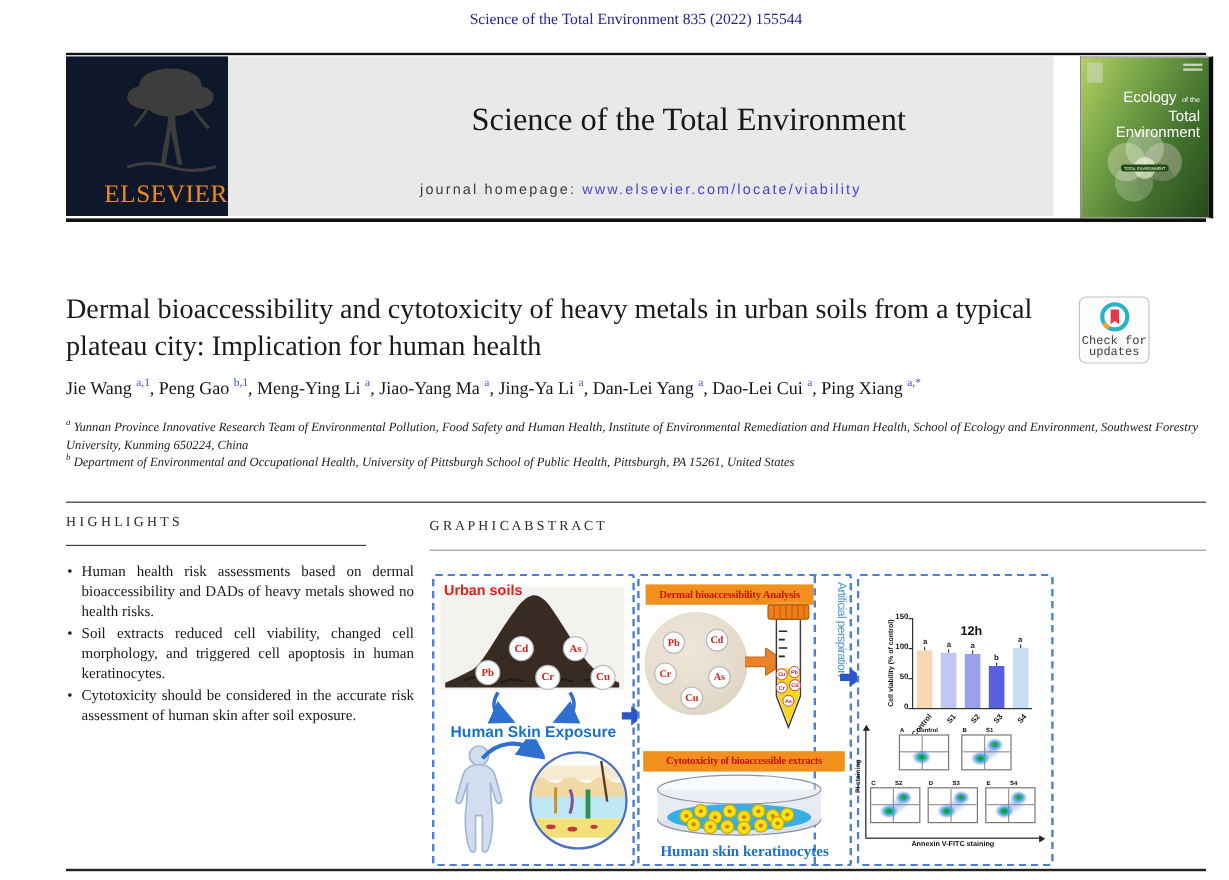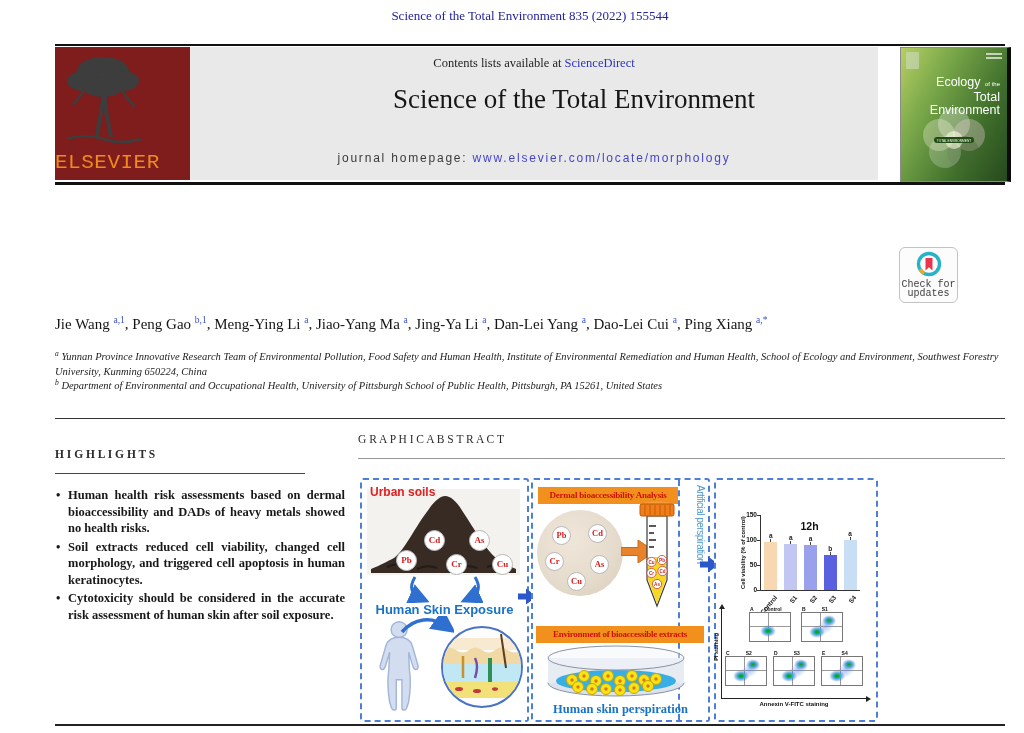--- a/index.html
+++ b/index.html
@@ -5,21 +5,21 @@
   html,body{margin:0;padding:0;background:#fff;}
   .page{position:relative;width:1024px;height:733px;background:#fff;overflow:hidden;
         font-family:"Liberation Serif",serif;color:#1a1a1a;}
   .abs{position:absolute;}
   .rule{position:absolute;left:55px;width:950px;background:#111;}
 
   
   .journal-ref{left:55px;top:8px;width:950px;text-align:center;font-size:13px;color:#23239a;}
 
   
-  .logo-zone{left:55px;top:47px;width:135px;height:133px;background:#7f1d1d;text-align:left;font-family:Liberation Mono, monospace;}
+  .logo-zone{left:55px;top:47px;width:135px;height:133px;background:#0f172a;text-align:right;}
   .elsevier-word{position:absolute;left:0;bottom:6px;width:100%;font-size:21px;letter-spacing:.5px;color:#ef8b1d;}
   .header-panel{left:190px;top:47px;width:688px;height:133px;background:#e9e9e9;text-align:center;}
   .contents-line{position:absolute;top:9px;left:0;width:100%;font-size:12.5px;color:#222;}
   .sd-link{color:#2c35b8;cursor:pointer;}
   .hp-title{position:absolute;top:37px;left:0;width:100%;font-size:27px;color:#161616;margin-left:40px;}
   .homepage-line{position:absolute;top:104px;left:0;width:100%;font-family:"Liberation Sans",sans-serif;
                  font-size:12px;letter-spacing:1.8px;color:#3a3a3a;}
   .hp-url{color:#4545cc;cursor:pointer;}
 
   
@@ -44,21 +44,21 @@
                background:#fcfcfc;text-align:center;cursor:pointer;}
   .check-badge .txt{font-family:Liberation Mono, monospace;font-size:10px;line-height:8.5px;color:#3c3c3c;}
 
   .author-line{left:55px;top:316px;width:950px;font-size:15px;white-space:nowrap;color:#151515;}
   .author-line sup{color:#3c50c8;font-size:9.5px;}
   .affiliation-list{left:55px;top:350px;width:950px;font-style:italic;font-size:10.5px;line-height:14.5px;color:#222;}
   .affil sup{font-size:7.5px;color:#222;}
 
   
   .col-head{font-size:11.5px;color:#2c2c2c;}
-  .hl-col{left:55px;top:448px;width:290px;font-weight:bold;}
+  .hl-col{left:55px;top:429px;width:290px;}
   .hl-rule{height:1px;background:#444;width:250px;margin-top:13px;}
   .hl-list{margin-top:13px;font-size:12.5px;line-height:16.5px;text-align:justify;color:#181818;}
   .hl-item{position:relative;padding-left:13px;margin-bottom:2px;}
   .hl-item .bullet{position:absolute;left:1px;top:0;}
   .ga-head{left:358px;top:433px;width:647px;}
   .ga-rule{height:1px;background:#999;width:647px;margin-top:13px;}
 
   
   .ga-box{position:absolute;border:2px dashed #4d7fd9;border-radius:3px;background:#fff;}
   .ga-left{left:360px;top:478px;width:165px;height:240px;}
@@ -150,26 +150,23 @@
         <ellipse cx="48" cy="38" rx="20" ry="10"></ellipse>
       </g>
       <path d="M46,46 C46,60 42,70 40,88 L44,88 C46,74 48,66 48,58 C50,68 52,76 54,88 L58,88 C54,68 52,58 52,46 Z" fill="#3d3d3d"></path>
       <path d="M30,40 Q22,52 18,56 M66,40 Q74,52 80,58" stroke="#3d3d3d" stroke-width="2.5" fill="none"></path>
       <path d="M12,90 Q30,84 48,90 T86,90" stroke="#3d3d3d" stroke-width="2.5" fill="none"></path>
     </svg>
     <div class="elsevier-word">ELSEVIER</div>
   </div>
 
   <div class="abs header-panel">
-    <div class="contents-line">
-      <span>Contents lists available at </span><span class="sd-link">ScienceDirect</span>
-    </div>
     <div class="hp-title">Science of the Total Environment</div>
     <div class="homepage-line">
-      <span>journal homepage: </span><span class="hp-url">www.elsevier.com/locate/morphology</span>
+      <span>journal homepage: </span><span class="hp-url">www.elsevier.com/locate/viability</span>
     </div>
   </div>
 
   <div class="abs cover">
     <div class="cover-logo-chip"></div>
     <div class="cover-lines">
         <i></i>
         <i></i>
       </div>
     <div class="cover-title">
@@ -184,20 +181,21 @@
       <circle cx="44" cy="104" r="16" fill="rgba(255,255,255,0.22)"></circle>
       <circle cx="38" cy="87" r="16" fill="rgba(255,250,230,0.30)"></circle>
       <circle cx="53" cy="92" r="9" fill="rgba(255,255,230,0.55)"></circle>
       <rect x="33" y="89" width="40" height="6" rx="3" fill="#214d15"></rect>
       <text x="53" y="93.6" text-anchor="middle" font-size="3.2" fill="#fff" font-family="Liberation Sans,sans-serif">TOTAL ENVIRONMENT</text>
     </svg>
   </div>
 
   <div class="rule r2"></div>
 
+  <div class="abs article-title">Dermal bioaccessibility and cytotoxicity of heavy metals in urban soils from a typical plateau city: Implication for human health</div>
   <div class="abs check-badge">
     <svg width="26" height="26" viewBox="0 0 26 26" style="margin-top:3px">
       <circle cx="13" cy="13" r="10.5" fill="#fff" stroke="#27b3c6" stroke-width="3.4"></circle>
       <path d="M4.2,18 A10.5,10.5 0 0 0 8,22.4" stroke="#f5a623" stroke-width="3.4" fill="none"></path>
       <path d="M9.5,7 h7 v12.5 l-3.5,-3.2 -3.5,3.2 Z" fill="#e8364e"></path>
     </svg>
     <div class="txt">
       <div>Check for</div>
       <div>updates</div>
     </div>
@@ -303,21 +301,21 @@
         <circle cx="24.5" cy="71" r="4.6" fill="#fff" stroke="#cc4433" stroke-width=".8"></circle>
           <text x="24.5" y="72.6">Cd</text>
         <circle cx="13.5" cy="73" r="4.6" fill="#fff" stroke="#cc4433" stroke-width=".8"></circle>
           <text x="13.5" y="74.6">Cr</text>
         <circle cx="19" cy="84" r="4.6" fill="#fff" stroke="#cc4433" stroke-width=".8"></circle>
           <text x="19" y="85.6">As</text>
       </g>
     </svg>
     <div class="mid-divider"></div>
     <div class="vert-label">Artificial perspiration</div>
-    <div class="banner banner2">Environment of bioaccessible extracts</div>
+    <div class="banner banner2">Cytotoxicity of bioaccessible extracts</div>
     <svg class="abs" style="left:8px;top:165px" width="150" height="56" viewBox="0 0 148 56">
       <ellipse cx="74" cy="38" rx="68" ry="13" fill="#dde3ec" stroke="#8a93a3"></ellipse>
       <rect x="6" y="13" width="136" height="25" fill="#e7ebf2"></rect>
       <ellipse cx="74" cy="36" rx="60" ry="11" fill="#38aee6"></ellipse>
       <g stroke="#c9a60b" stroke-width="1">
         <circle cx="30" cy="35" r="5.5" fill="#f8e413"></circle>
           <circle cx="42" cy="31" r="5.5" fill="#f8e413"></circle>
         <circle cx="54" cy="36" r="5.5" fill="#f8e413"></circle>
           <circle cx="66" cy="31" r="5.5" fill="#f8e413"></circle>
         <circle cx="78" cy="36" r="5.5" fill="#f8e413"></circle>
@@ -342,21 +340,21 @@
           <circle cx="114" cy="34" r="1.7"></circle>
           <circle cx="36" cy="42" r="1.7"></circle>
         <circle cx="50" cy="44" r="1.7"></circle>
           <circle cx="64" cy="44" r="1.7"></circle>
           <circle cx="78" cy="45" r="1.7"></circle>
         <circle cx="92" cy="43" r="1.7"></circle>
           <circle cx="106" cy="41" r="1.7"></circle>
       </g>
       <ellipse cx="74" cy="13" rx="68" ry="12" fill="rgba(242,245,249,0.45)" stroke="#8a93a3"></ellipse>
     </svg>
-    <div class="dish-label">Human skin perspiration</div>
+    <div class="dish-label">Human skin keratinocytes</div>
   </div>
 
   <svg class="ga-arrow" style="left:700px;top:556px" width="20" height="17" viewBox="0 0 20 17">
     <path d="M0,5.5 h8 v-5 l11,8 -11,8 v-5 h-8 Z" fill="#2b57c8"></path>
   </svg>
 
   <div class="ga-box ga-right">
     <div class="bar-chart">
       <div class="bc-ylabel">Cell viability (% of control)</div>
       <div>

